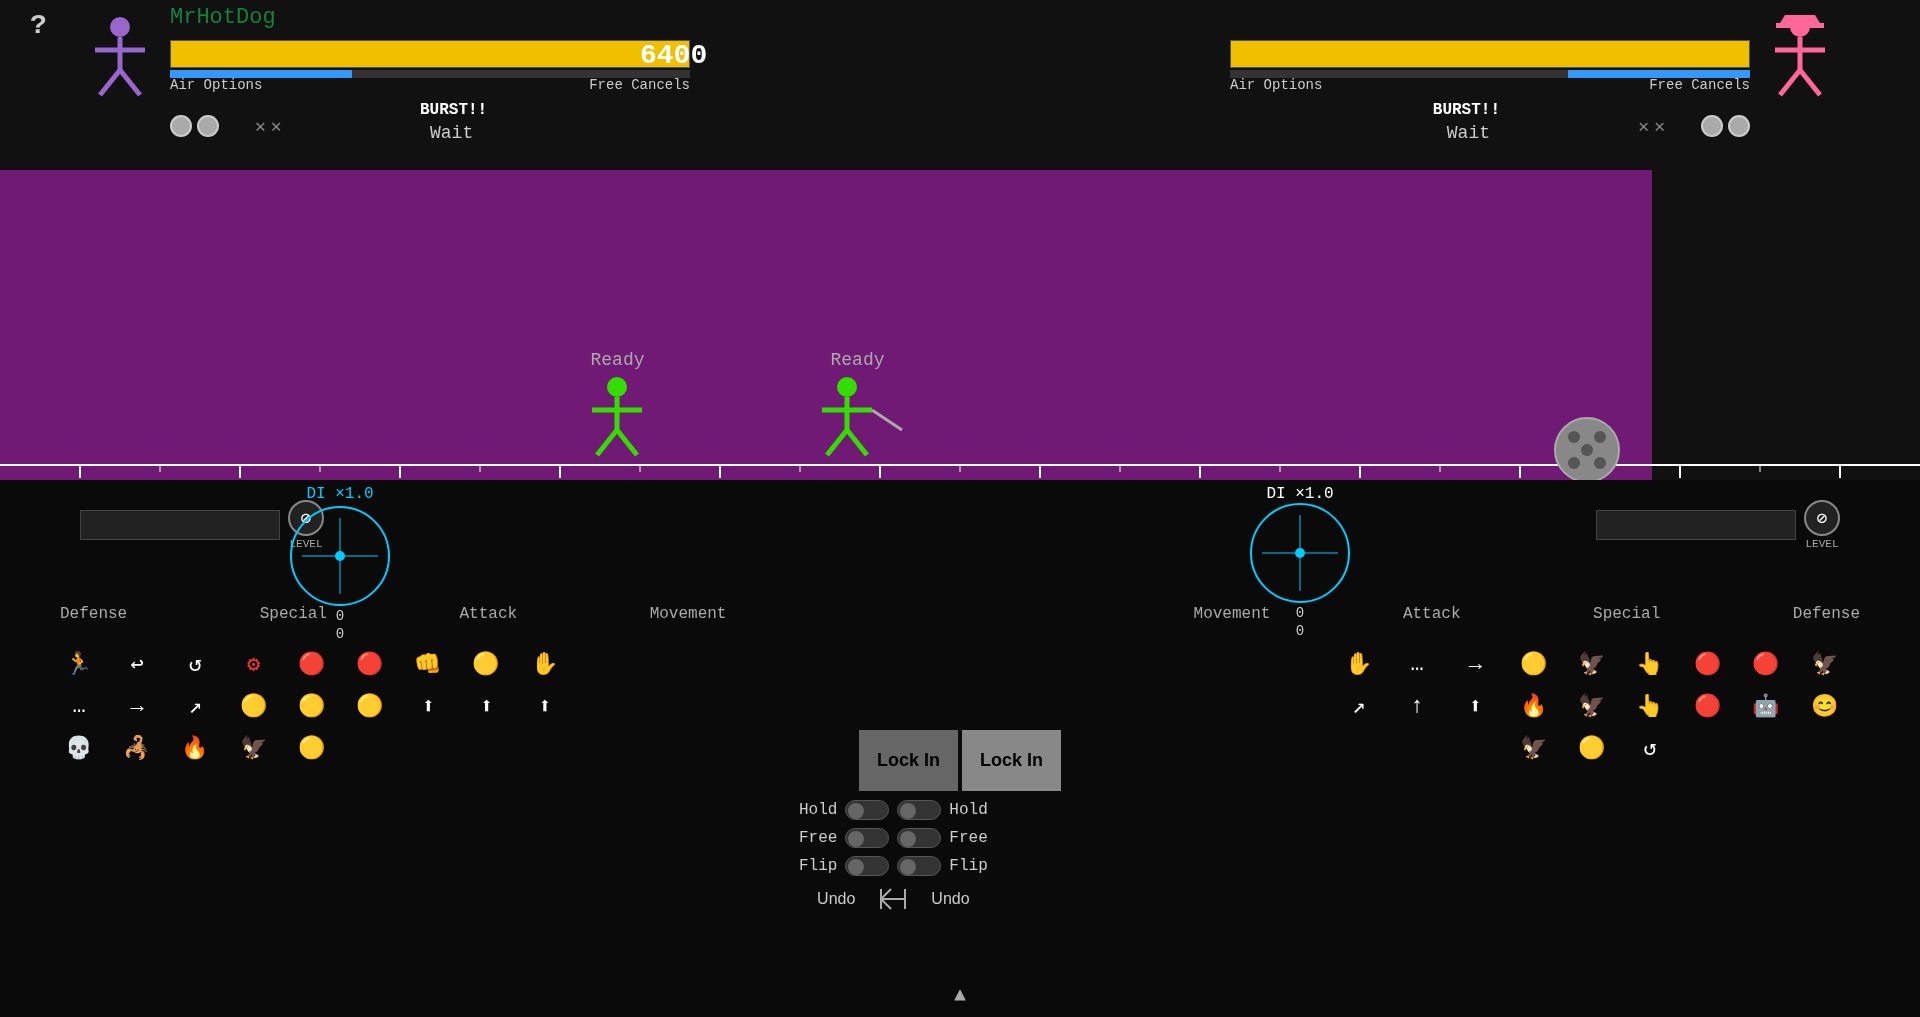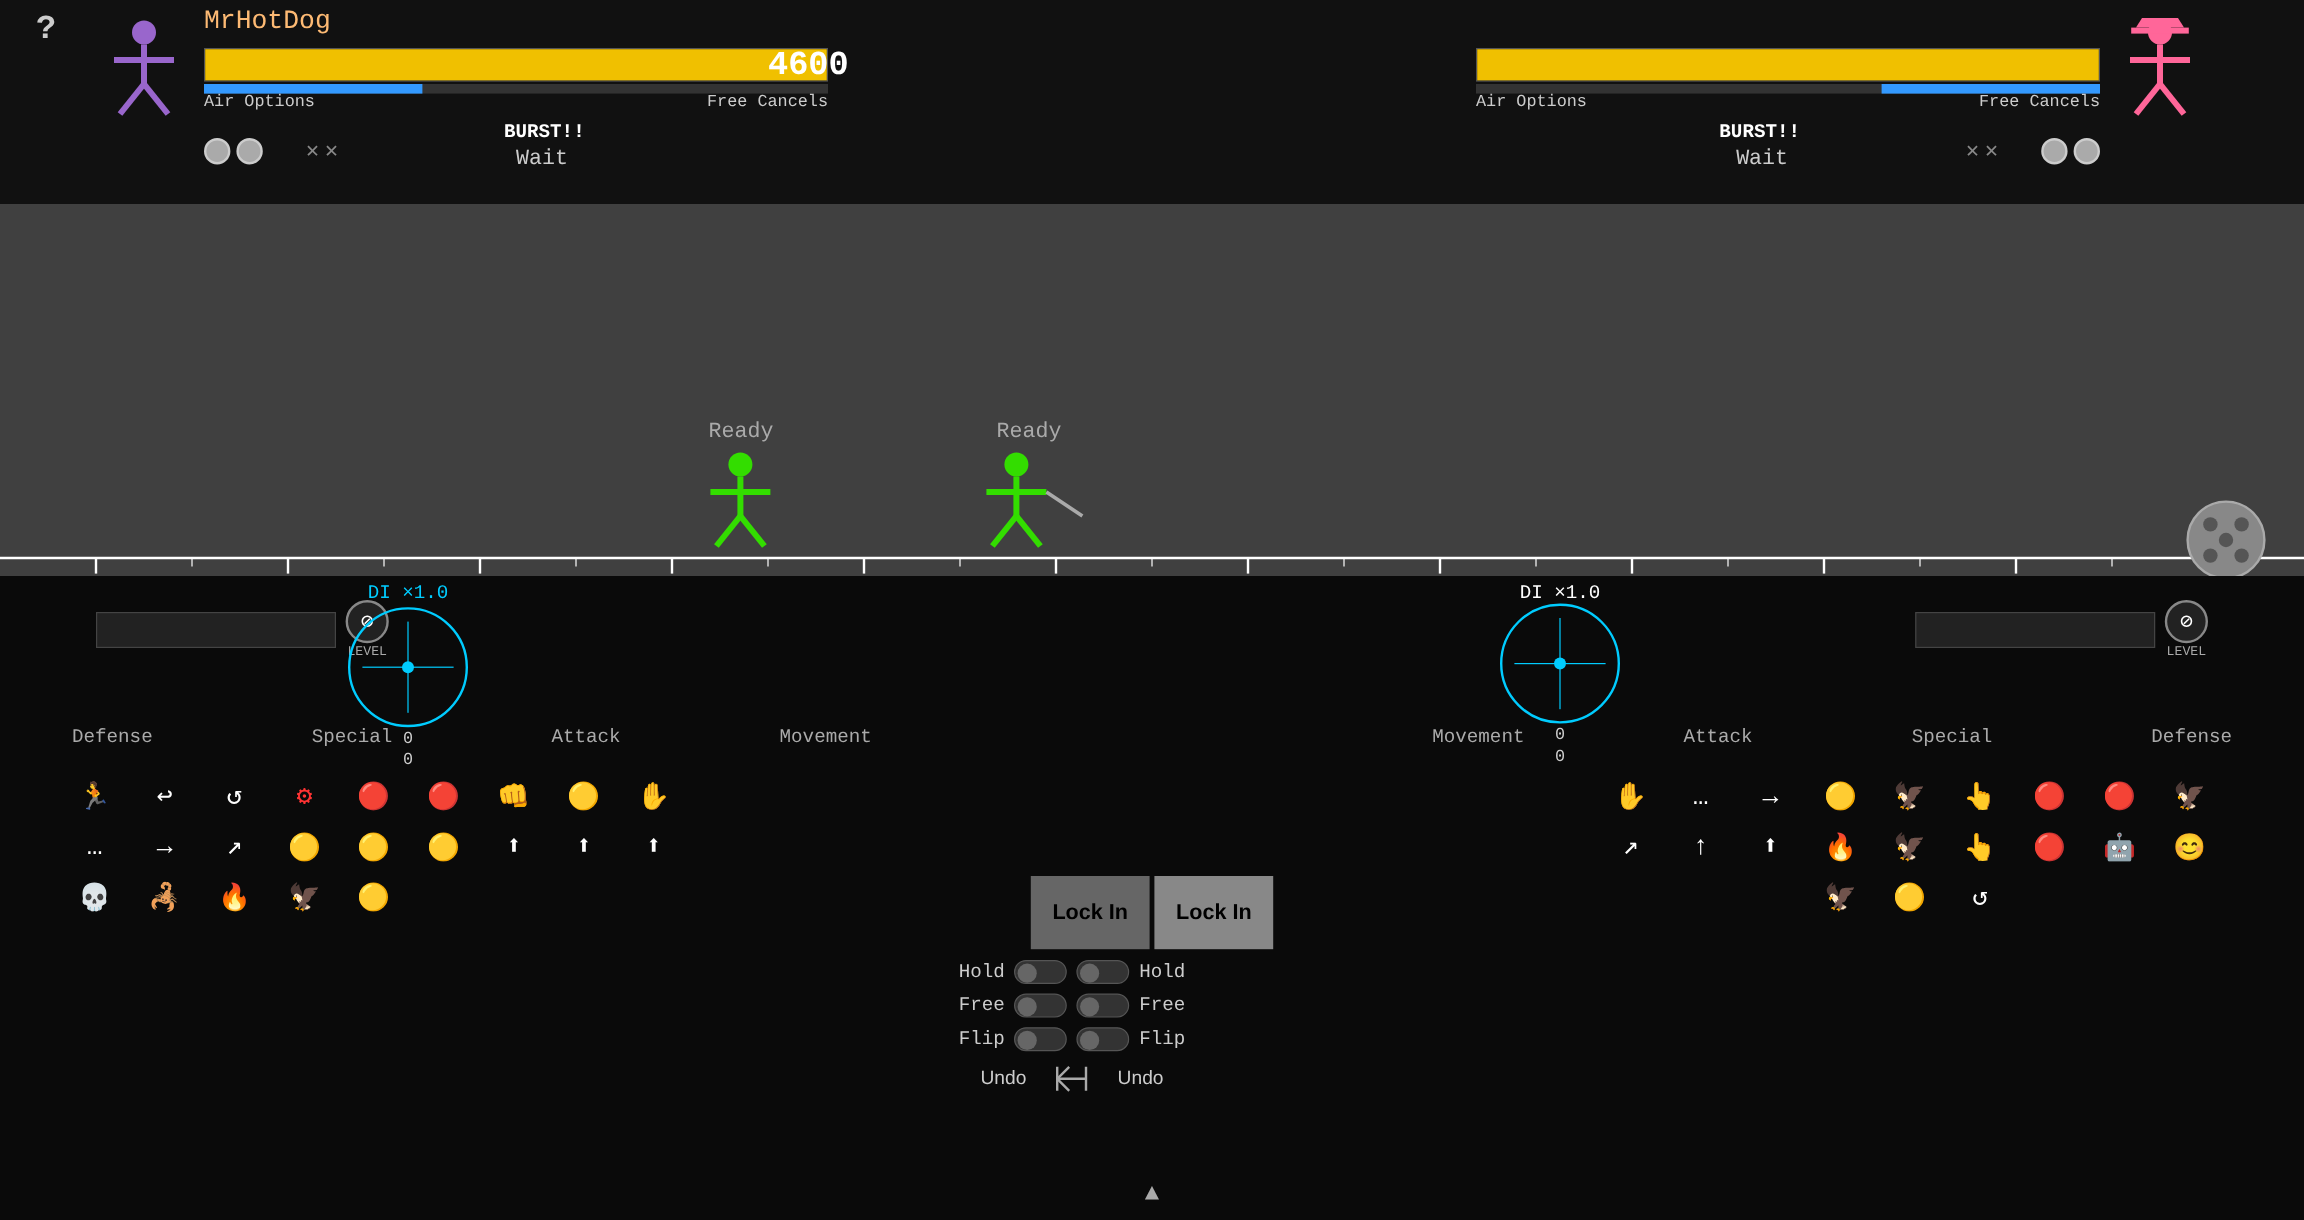--- a/index.html
+++ b/index.html
@@ -42,21 +42,21 @@
     }
 
     
     #p1-area {
       position: absolute;
       top: 5px;
       left: 80px;
       width: 750px;
     }
     #p1-name {
-      color: #fdba74;
+      color: #15803d;
       font-size: 22px;
       margin-left: 90px;
       margin-bottom: 2px;
     }
     #p1-character {
       position: absolute;
       top: 10px;
       left: 0;
       width: 80px;
       height: 80px;
@@ -241,23 +241,23 @@
       display: flex;
       gap: 5px;
       flex-direction: row-reverse;
     }
 
     
     #arena {
       position: absolute;
       top: 170px;
       left: 0;
-      width: 1920px;
+      width: 1652px;
       height: 310px;
-      background: #404040;
+      background: #701a75;
     }
 
     
     #p1-field-char {
       position: absolute;
       bottom: 10px;
       left: 580px;
     }
     #p2-field-char {
       position: absolute;
@@ -592,21 +592,21 @@
       <div class="circle-btn filled"></div>
       <div class="circle-btn filled"></div>
     </div>
 
     <div id="p1-x-marks">
       <span class="x-mark">✕</span>
       <span class="x-mark">✕</span>
     </div>
   </div>
 
-  <div id="score-center">4600</div>
+  <div id="score-center">6400</div>
 
   <div id="p2-area">
 
     <div id="p2-character">
       <svg width="80" height="90" viewBox="0 0 80 90">
 
         <circle cx="40" cy="12" r="10" fill="#ff6699"></circle>
 
         <line x1="40" y1="22" x2="40" y2="55" stroke="#ff6699" stroke-width="5"></line>
 

